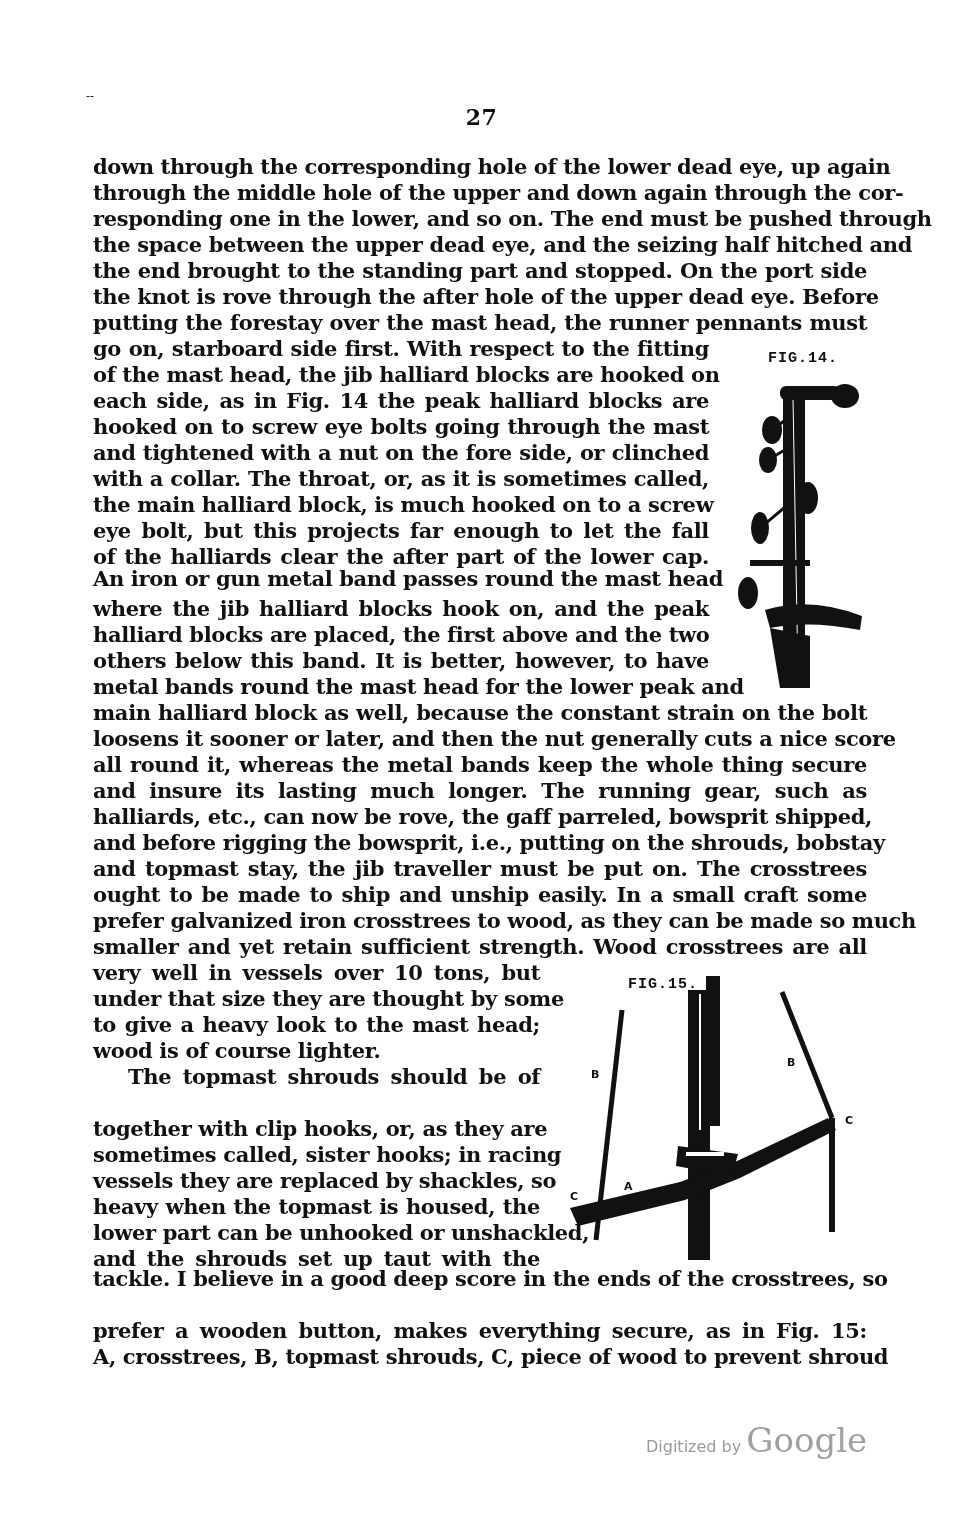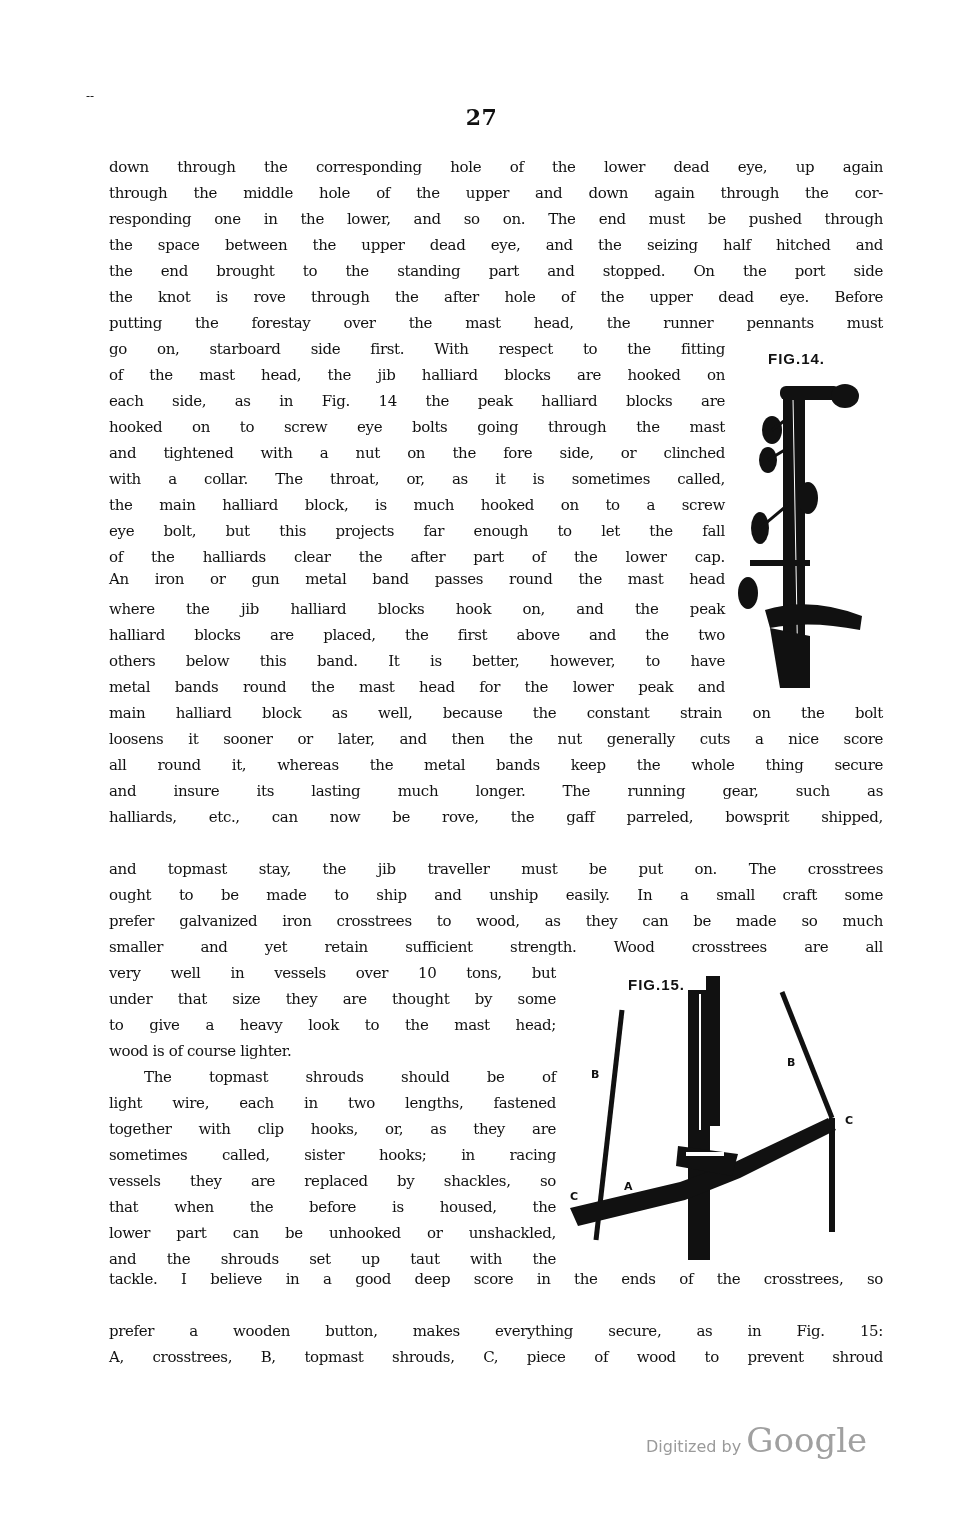--- a/index.html
+++ b/index.html
@@ -2,27 +2,27 @@
 <html><head>
 <meta charset="utf-8">
 <style>
   html, body { margin: 0; padding: 0; background: #ffffff; }
   body { width: 963px; height: 1528px; position: relative; overflow: hidden;
          font-family: "DejaVu Serif", "Liberation Serif", serif; color: #111; }
   .page { position: absolute; left: 0; top: 0; width: 963px; height: 1528px; }
   .corner-mark { position: absolute; left: 86px; top: 90px; font-size: 12px; line-height: 12px; color: #222; }
   .page-number { position: absolute; left: 0; width: 963px; top: 104px; text-align: center;
                  font-size: 22px; font-weight: bold; letter-spacing: 0.5px; }
-  .line { position: absolute; left: 93px; height: 26px; font-size: 15px; line-height: 26px;
-          white-space: nowrap; text-align: justify; text-align-last: justify; font-weight: 400;
-          letter-spacing: -0.35px; margin-left: 16px; }
+  .line { position: absolute; left: 93px; height: 26px; font-size: 21px; line-height: 26px;
+          white-space: nowrap; text-align: justify; text-align-last: justify; font-weight: 700;
+          letter-spacing: -0.35px; }
   .full { width: 774px; }
   .narrow1 { width: 616px; }
   .narrow2 { width: 447px; }
-  .fig-label { position: absolute; font-family: Liberation Sans, sans-serif;
+  .fig-label { position: absolute; font-family: Liberation Mono, monospace;
                font-weight: bold; font-size: 15px; letter-spacing: 1px; }
   .fig-letter { position: absolute; font-family: "DejaVu Sans", "Liberation Sans", sans-serif;
                font-weight: bold; font-size: 11px; }
   .fig svg { position: absolute; }
   .watermark { position: absolute; left: 646px; top: 1420px; color: #9a9a9a; white-space: nowrap; }
   .watermark .small { font-family: "DejaVu Sans", "Liberation Sans", sans-serif; font-size: 16px; }
   .watermark .big { font-family: "DejaVu Serif", "Liberation Serif", serif; font-size: 34px; color: #a0a0a0; }
 </style>
 </head>
 <body>
@@ -73,35 +73,35 @@
       <path d="M35,232 Q80,218 132,238 L130,252 Q80,242 40,250 Z" fill="#111"></path>
       <path d="M40,250 L80,258 L80,310 L50,310 Z" fill="#111"></path>
     </svg>
   </div>
 
   <div class="line full" style="top:700px">main halliard block as well, because the constant strain on the bolt</div>
   <div class="line full" style="top:726px">loosens it sooner or later, and then the nut generally cuts a nice score</div>
   <div class="line full" style="top:752px">all round it, whereas the metal bands keep the whole thing secure</div>
   <div class="line full" style="top:778px">and insure its lasting much longer. The running gear, such as</div>
   <div class="line full" style="top:804px">halliards, etc., can now be rove, the gaff parreled, bowsprit shipped,</div>
+  <div class="line full" style="top:830px">and before rigging the bowsprit, i.e., putting on the shrouds, bobstay</div>
   <div class="line full" style="top:856px">and topmast stay, the jib traveller must be put on. The crosstrees</div>
   <div class="line full" style="top:882px">ought to be made to ship and unship easily. In a small craft some</div>
   <div class="line full" style="top:908px">prefer galvanized iron crosstrees to wood, as they can be made so much</div>
   <div class="line full" style="top:934px">smaller and yet retain sufficient strength. Wood crosstrees are all</div>
 
   <div class="line narrow2" style="top:960px">very well in vessels over 10 tons, but</div>
   <div class="line narrow2" style="top:986px">under that size they are thought by some</div>
   <div class="line narrow2" style="top:1012px">to give a heavy look to the mast head;</div>
   <div class="line" style="top:1038px; text-align:left; text-align-last:left;">wood is of course lighter.</div>
   <div class="line" style="top:1064px; left:128px; width:412px;">The topmast shrouds should be of</div>
-  <div class="line narrow2" style="top:1090px">light wire, each in two lengths, fastened</div>
   <div class="line narrow2" style="top:1116px">together with clip hooks, or, as they are</div>
   <div class="line narrow2" style="top:1142px">sometimes called, sister hooks; in racing</div>
   <div class="line narrow2" style="top:1168px">vessels they are replaced by shackles, so</div>
-  <div class="line narrow2" style="top:1194px">that when the before is housed, the</div>
+  <div class="line narrow2" style="top:1194px">heavy when the topmast is housed, the</div>
   <div class="line narrow2" style="top:1220px">lower part can be unhooked or unshackled,</div>
   <div class="line narrow2" style="top:1246px">and the shrouds set up taut with the</div>
 
   <div class="fig">
     <div class="fig-label" style="left:628px; top:976px;">FIG.15.</div>
     <svg style="left:560px; top:970px;" width="300" height="290" viewBox="0 0 300 290">
       <rect x="128" y="20" width="22" height="270" fill="#111"></rect>
       <rect x="146" y="6" width="14" height="150" fill="#111"></rect>
       <line x1="140" y1="24" x2="140" y2="160" stroke="#fff" stroke-width="2"></line>
       <line x1="62" y1="40" x2="36" y2="270" stroke="#111" stroke-width="5"></line>

